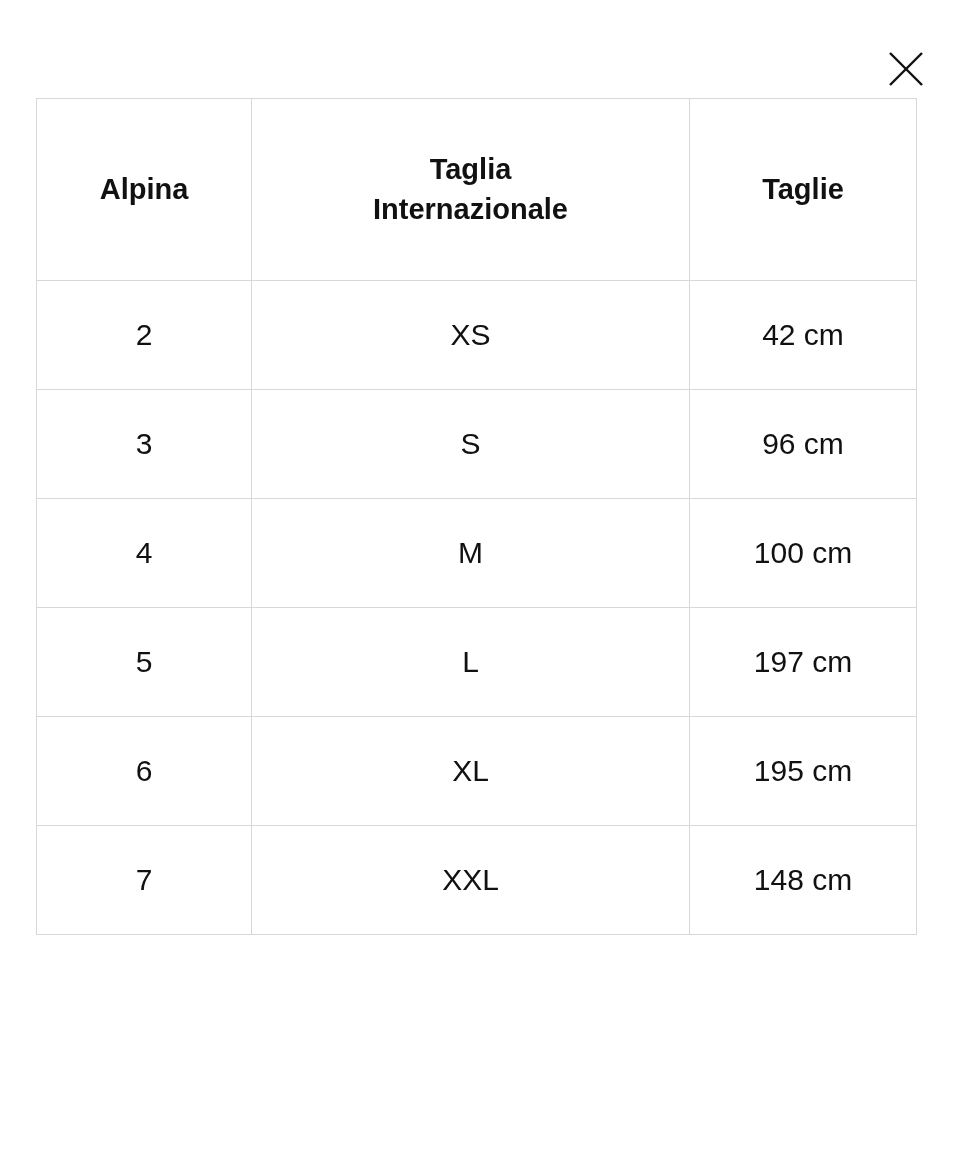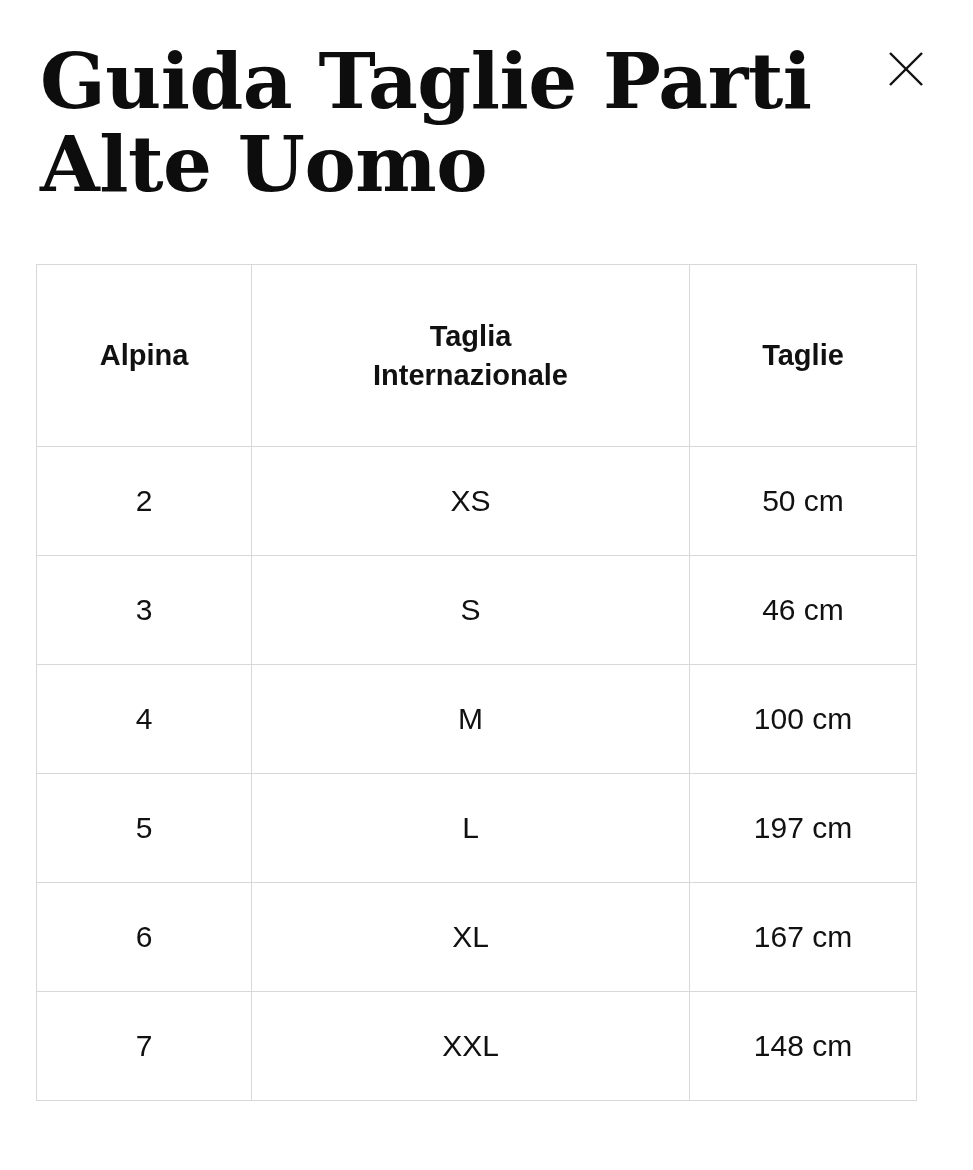--- a/index.html
+++ b/index.html
@@ -100,22 +100,20 @@
 
 <div class="modal">
 
   <button class="close-button" aria-label="close">
     <svg viewBox="0 0 42 42" aria-hidden="true">
       <line x1="5" y1="5" x2="37" y2="37" stroke="currentColor" stroke-width="2.4"></line>
       <line x1="37" y1="5" x2="5" y2="37" stroke="currentColor" stroke-width="2.4"></line>
     </svg>
   </button>
 
-  <h1 class="title">Guida Taglie Parti
-Alte Uomo</h1>
 
   <div class="table-wrap">
     <table class="size-table">
       <colgroup>
         <col class="col-alpina">
         <col class="col-intl">
         <col class="col-chest">
       </colgroup>
       <thead>
         <tr>
@@ -124,41 +122,41 @@
             <span>Taglia</span>
             <span>Internazionale</span>
           </th>
           <th>Taglie</th>
         </tr>
       </thead>
       <tbody>
         <tr>
           <td>2</td>
           <td>XS</td>
-          <td>50 cm</td>
+          <td>42 cm</td>
         </tr>
         <tr>
           <td>3</td>
           <td>S</td>
-          <td>46 cm</td>
+          <td>96 cm</td>
         </tr>
         <tr>
           <td>4</td>
           <td>M</td>
           <td>100 cm</td>
         </tr>
         <tr>
           <td>5</td>
           <td>L</td>
           <td>197 cm</td>
         </tr>
         <tr>
           <td>6</td>
           <td>XL</td>
-          <td>167 cm</td>
+          <td>195 cm</td>
         </tr>
         <tr>
           <td>7</td>
           <td>XXL</td>
           <td>148 cm</td>
         </tr>
       </tbody>
     </table>
   </div>
 

